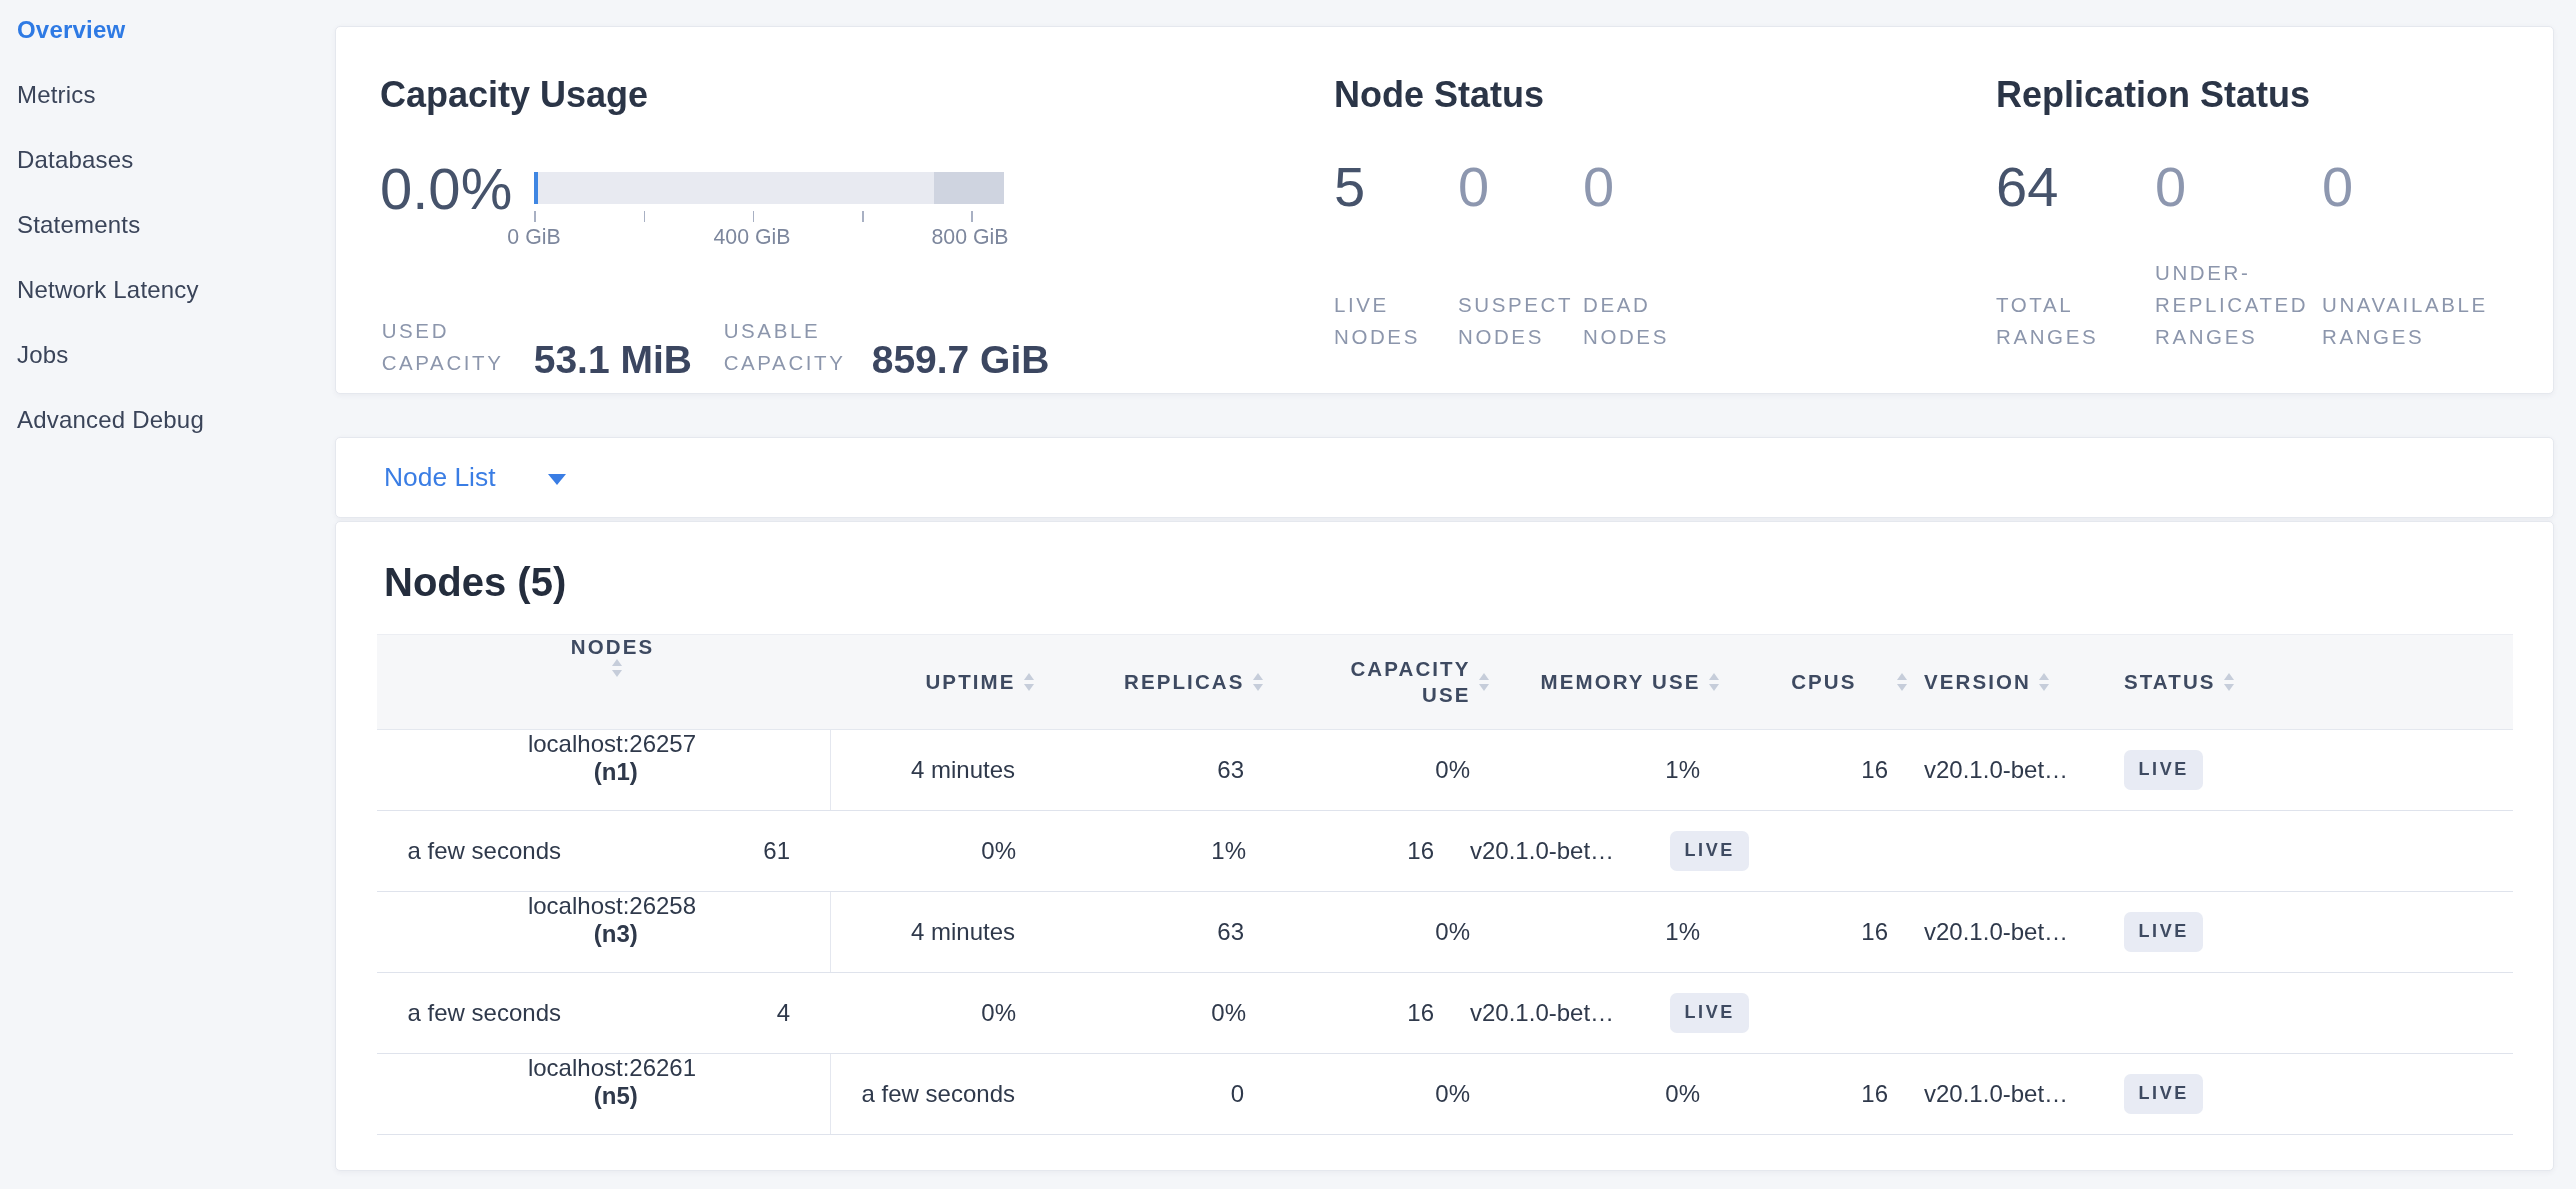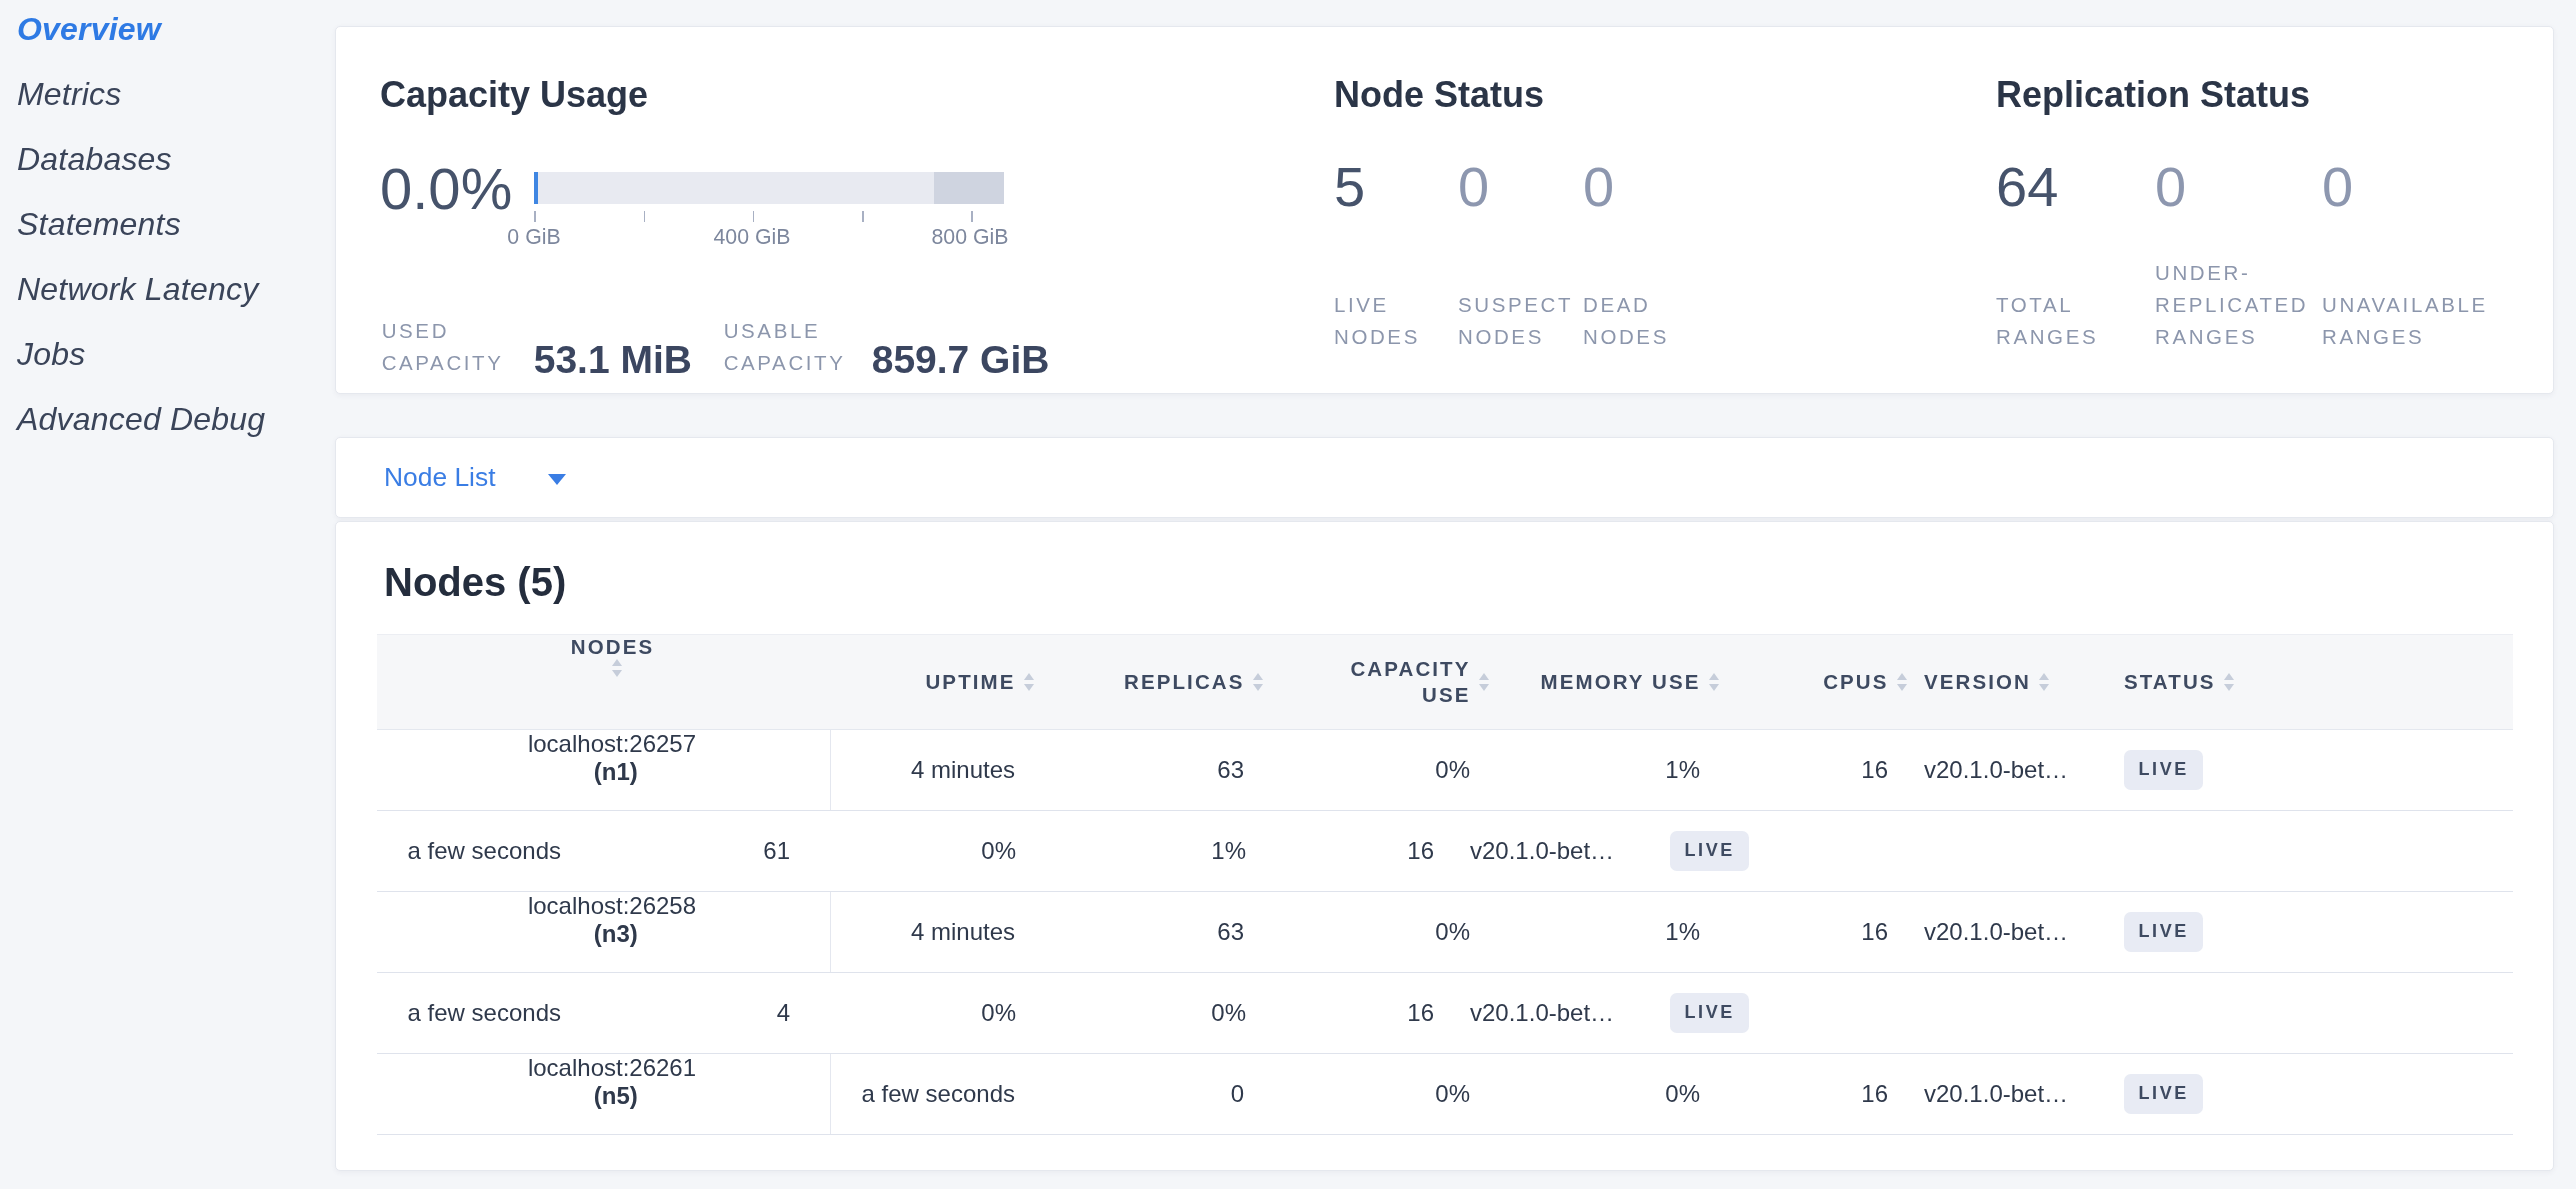--- a/index.html
+++ b/index.html
@@ -6,22 +6,22 @@
   html,body { width:2576px; height:1189px; overflow:hidden; }
   body {
     background:#f4f6f9;
     font-family:"Liberation Sans", sans-serif;
     color:#303a4d;
     position:relative;
   }
   
   .sidebar { position:absolute; left:0; top:0; width:335px; padding:15.4px 0 0 17px; }
   .side-item {
-    font-size:32px; line-height:29px; margin-bottom:36px;
-    color:#3a4459; cursor:pointer; letter-spacing:0.2px;font-style:italic;
+    font-size:24px; line-height:29px; margin-bottom:36px;
+    color:#3a4459; cursor:pointer; letter-spacing:0.2px;
   }
   .side-item.active { color:#2e7ae4; font-weight:bold; }
 
   
   .content { position:absolute; left:335px; top:0; width:2219px; height:100%; }
   .card {
     position:absolute; left:0; width:2219px;
     background:#ffffff; border:0.9px solid #e5e8ee; border-radius:5.1px;
     box-shadow:0 1.7px 5.1px rgba(55,65,90,0.05);
   }
@@ -94,21 +94,21 @@
   .tri-up   { width:0; height:0; border-left:5.1px solid transparent; border-right:5.1px solid transparent; border-bottom:7.7px solid #c6cdda; margin-bottom:4.3px; }
   .tri-down { width:0; height:0; border-left:5.1px solid transparent; border-right:5.1px solid transparent; border-top:7.7px solid #c6cdda; }
 
   .tr { display:flex; height:81px; border-bottom:1.7px solid #dfe3ec; }
   .td { display:flex; align-items:center; height:100%; font-size:24px; color:#2f394b; }
   .td.num { justify-content:flex-end; padding-right:19px; }
 
   .c1 { width:454px; padding-left:17px;flex-direction:column; }
   .td.c1 { border-right:1.7px solid #e4e7ef; }
   .c2 { width:203px; } .c3 { width:229px; } .c4 { width:226px; }
-  .c5 { width:230px; } .c6 { width:188px; } .c7 { width:200px; padding-left:17px; }
+  .c5 { width:230px; } .c6 { width:188px;gap:32px; } .c7 { width:200px; padding-left:17px; }
   .c8 { flex:1; padding-left:17px; }
 
   .node-addr { white-space:nowrap; }
   .node-id { font-weight:bold; margin-left:7.7px; white-space:nowrap; }
 
   .badge {
     display:inline-block; background:#e8ebf4; border-radius:6.8px;
     font-size:18px; font-weight:bold; letter-spacing:2.6px; color:#3e4a61;
     padding:10.2px 14.5px; line-height:19.6px;
   }

